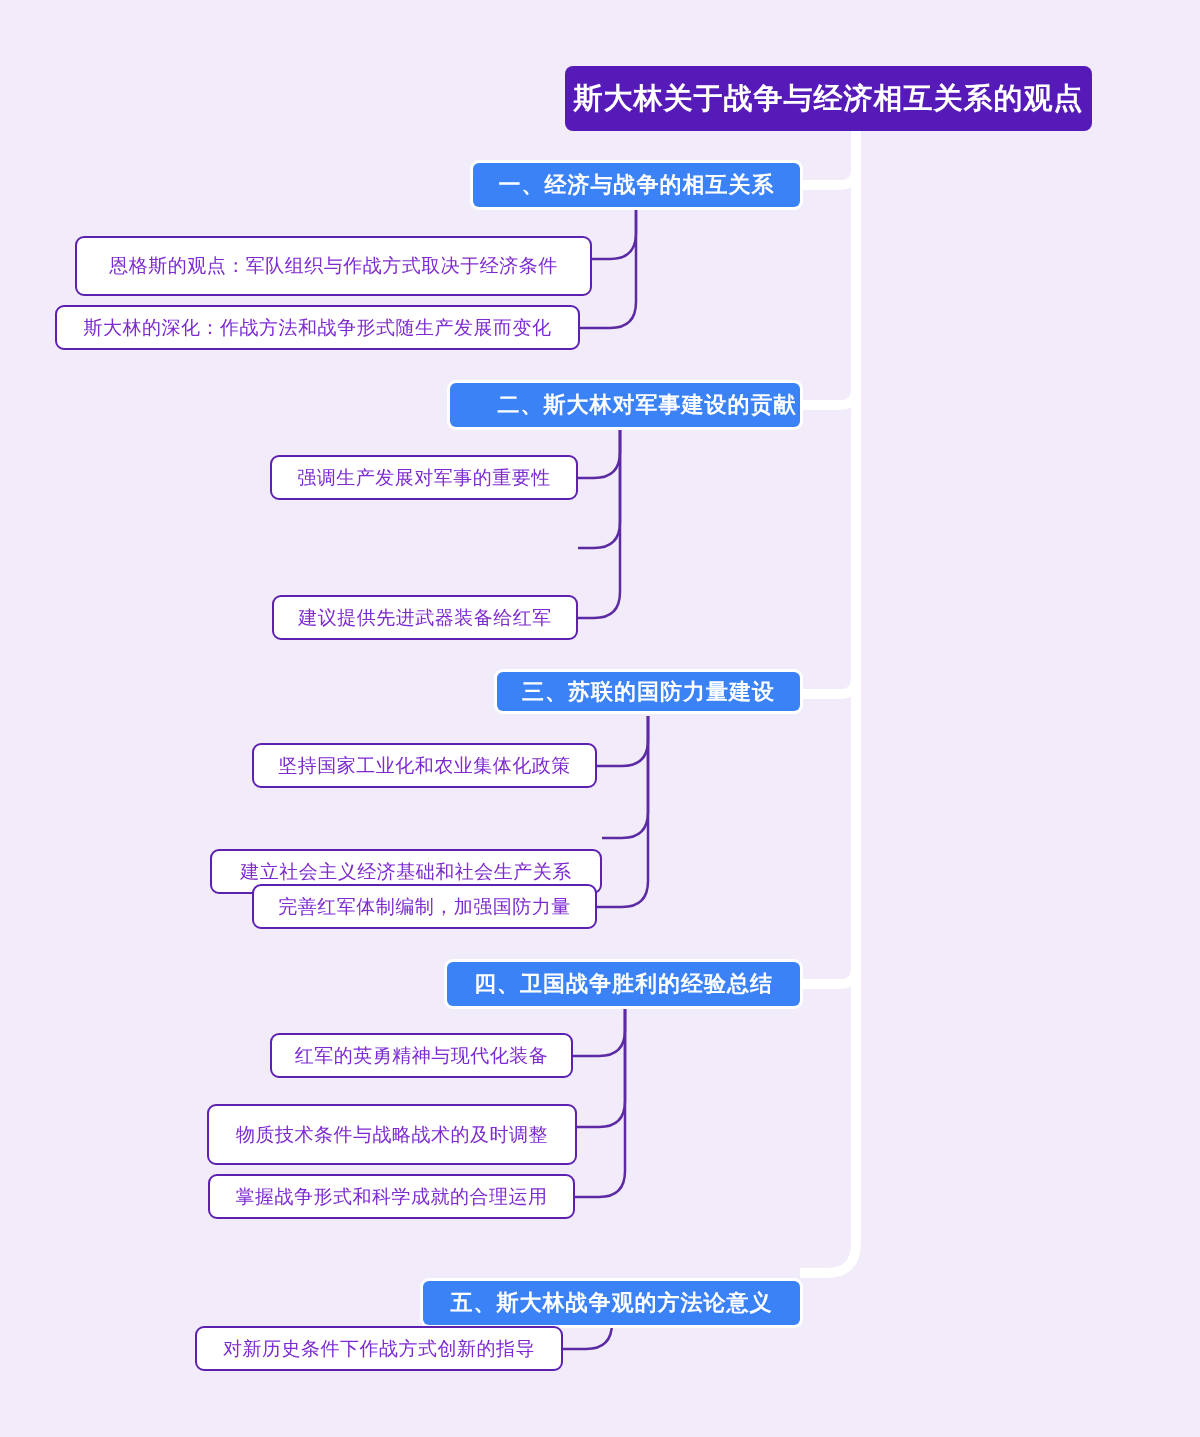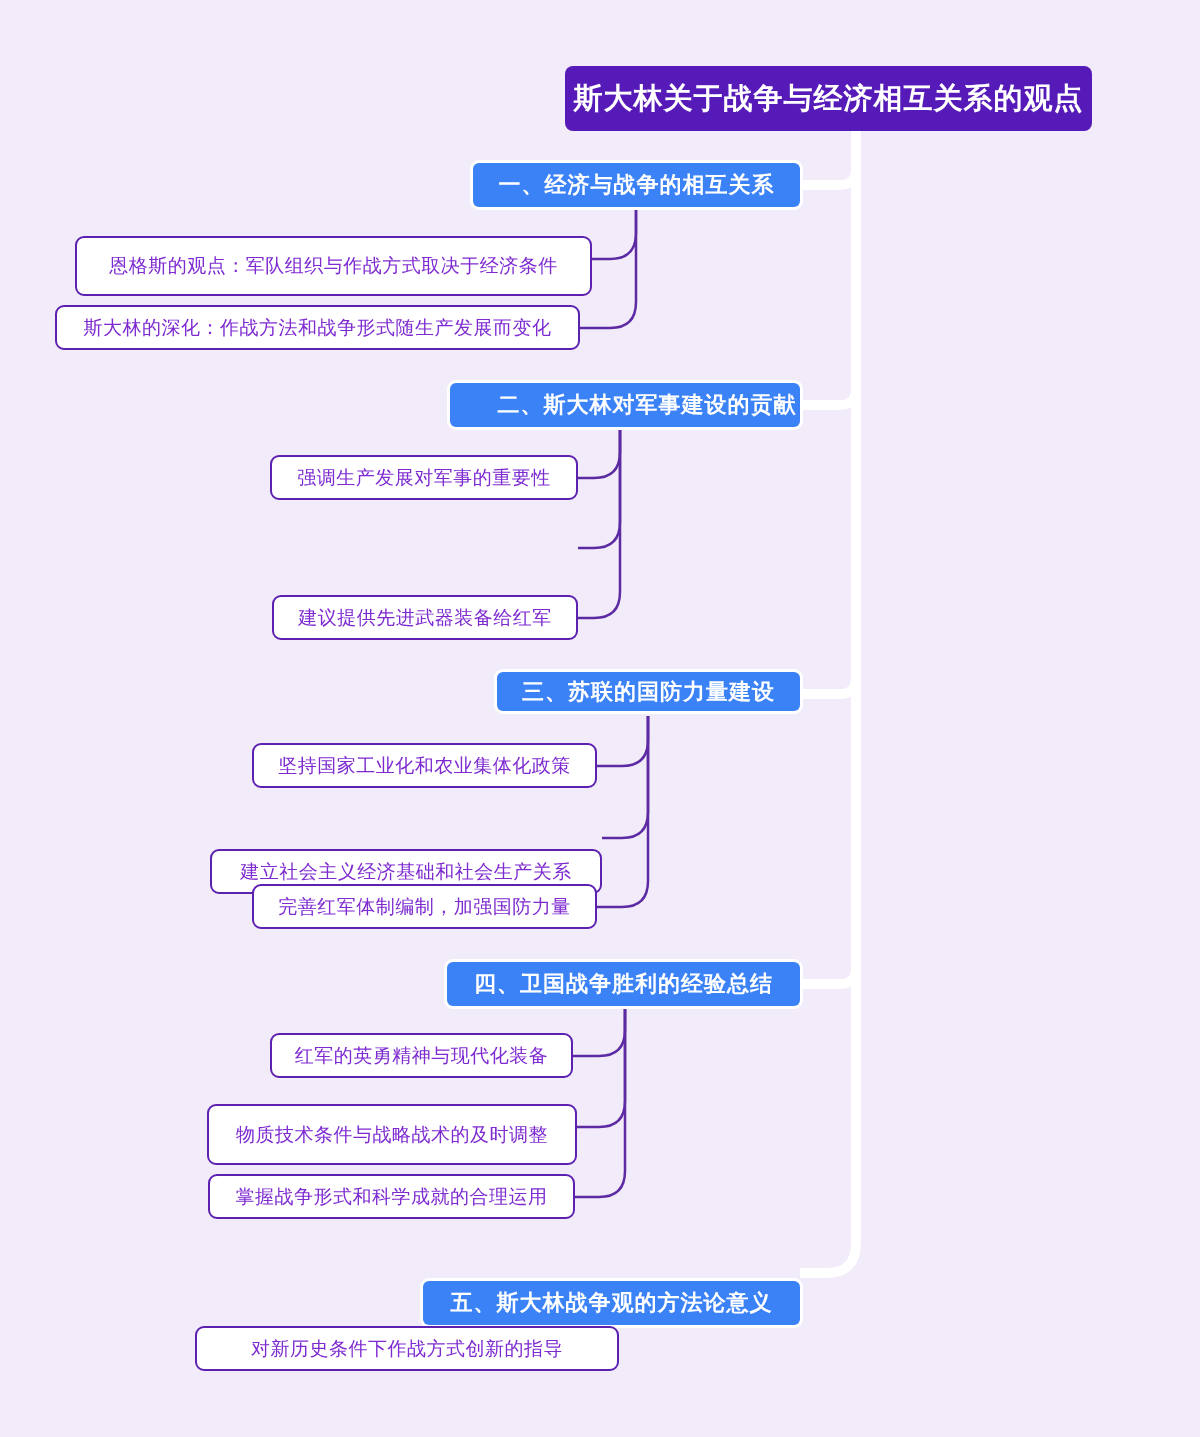--- a/index.html
+++ b/index.html
@@ -73,21 +73,21 @@
   #b1l2 { left: 55px;  top: 305px;  width: 525px; height: 45px; }
   #b2l1 { left: 270px; top: 455px;  width: 308px; height: 45px; }
   #b2l2 { left: 207px; top: 525px;  width: 371px; height: 45px; }
   #b2l3 { left: 272px; top: 595px;  width: 306px; height: 45px; }
   #b3l1 { left: 252px; top: 743px;  width: 345px; height: 45px; }
   #b3l2 { left: 210px; top: 815px;  width: 392px; height: 45px; margin-top: 34px; }
   #b3l3 { left: 252px; top: 884px;  width: 345px; height: 45px; }
   #b4l1 { left: 270px; top: 1033px; width: 303px; height: 45px; }
   #b4l2 { left: 207px; top: 1104px; width: 370px; height: 61px; }
   #b4l3 { left: 208px; top: 1174px; width: 367px; height: 45px; }
-  #b5l1 { left: 195px; top: 1326px; width: 424px; height: 45px; }
+  #b5l1 { left: 195px; top: 1326px; width: 368px; height: 45px; }
 </style>
 </head>
 <body>
 
 <div class="canvas">
 
   <svg class="connectors" width="1200" height="1437" viewBox="0 0 1200 1437">
 
     <path d="M856 130 V1243 Q856 1273 826 1273 H800" stroke="#ffffff" stroke-width="10" fill="none"></path>
 

